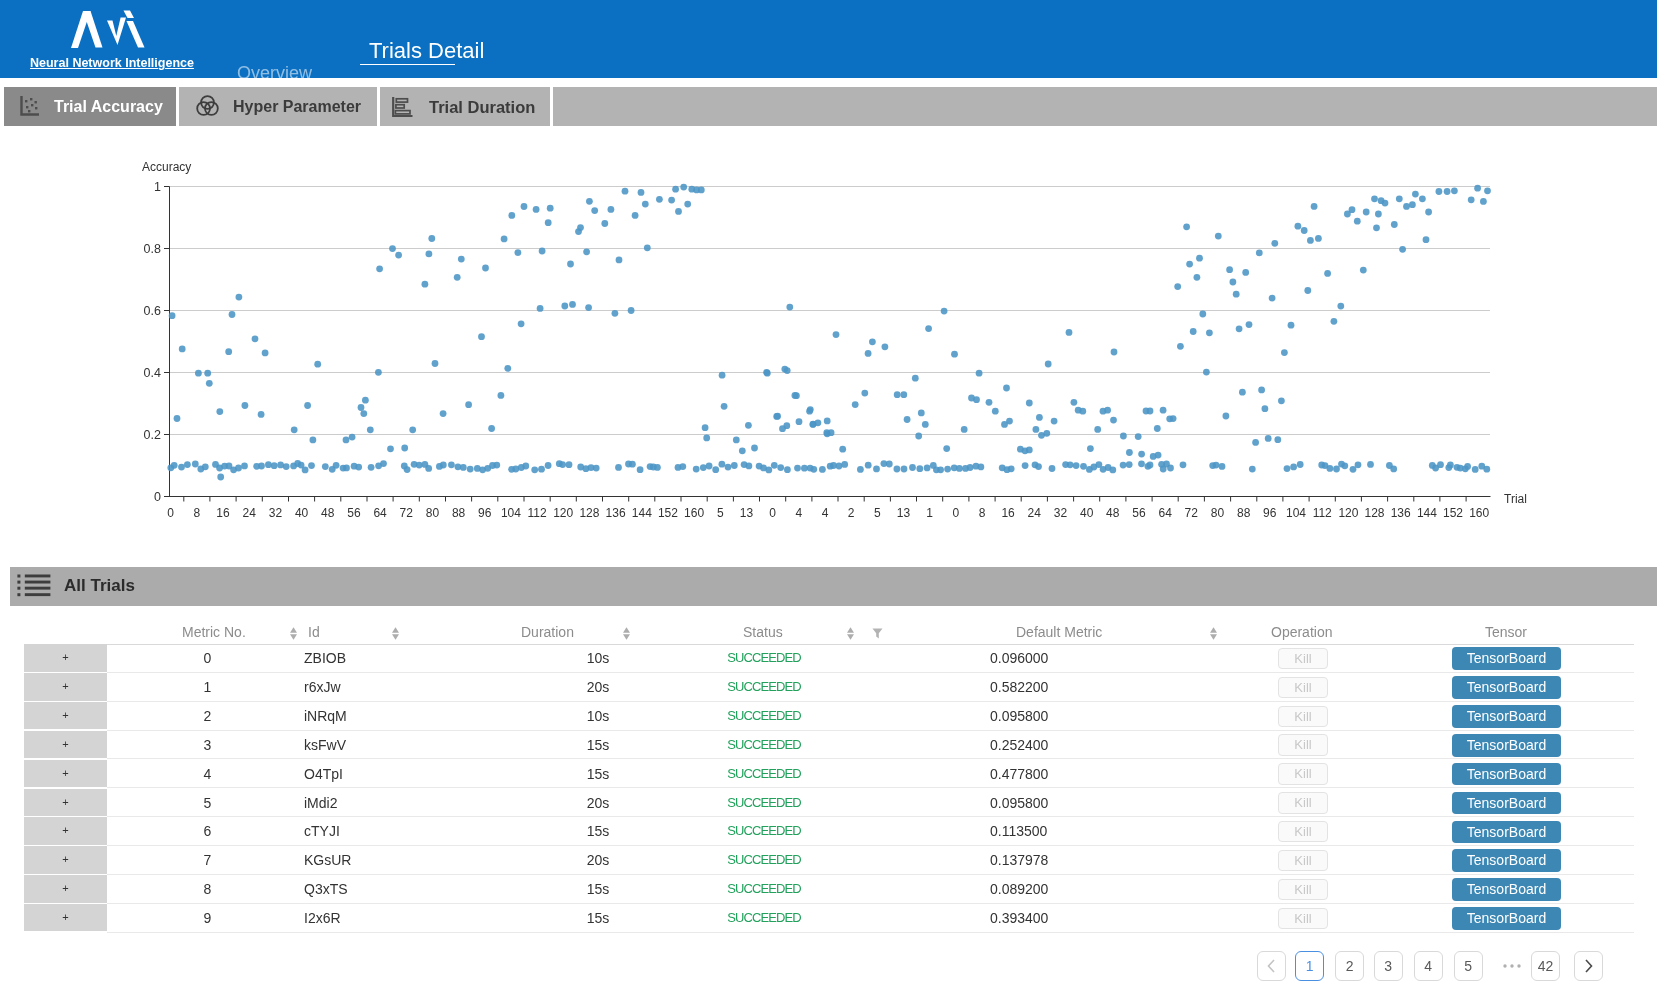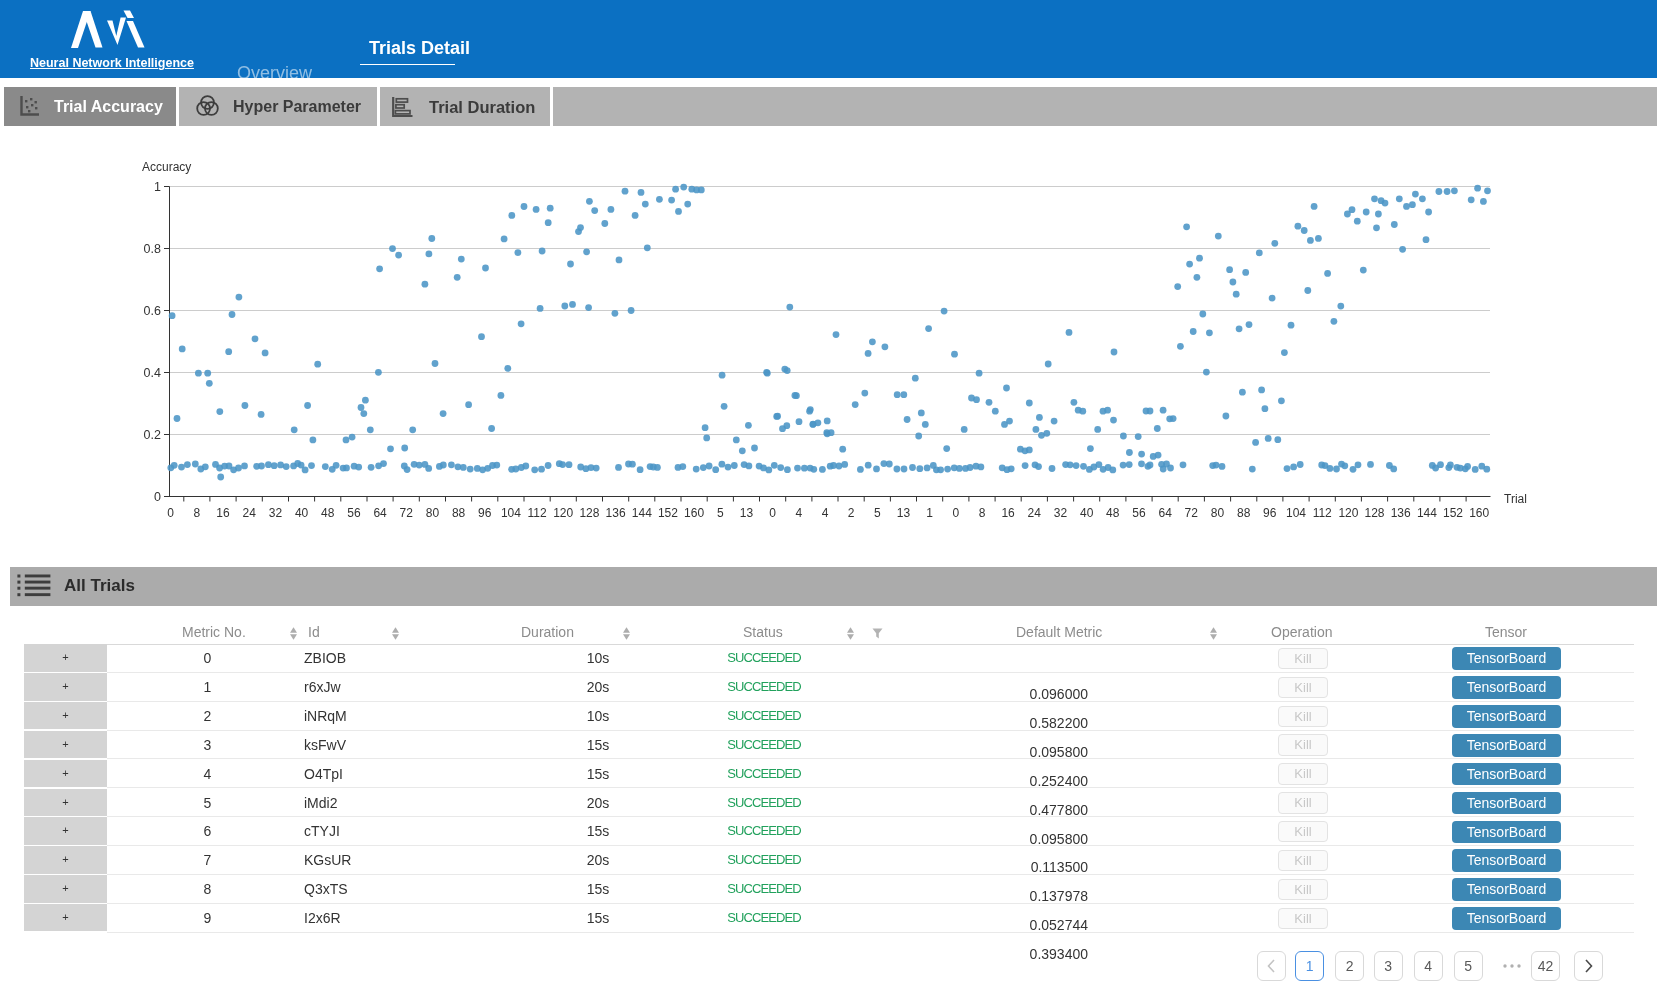--- a/index.html
+++ b/index.html
@@ -1,38 +1,38 @@
 <!DOCTYPE html>
 <html><head><meta charset="utf-8"><style>
 * {margin:0;padding:0;box-sizing:border-box;}
 html,body {width:1657px;height:984px;background:#fff;font-family:"Liberation Sans",sans-serif;overflow:hidden;}
 .abs {position:absolute;}
 .top {position:absolute;left:0;top:0;width:1657px;height:78px;background:#0b70c2;}
 .nnitext {position:absolute;left:30px;top:56px;width:200px;font-size:12.5px;font-weight:bold;color:#fff;text-decoration:underline;}
 .navov {position:absolute;left:237px;top:40px;font-size:18px;color:rgba(255,255,255,0.55);margin-top:23px;}
-.navtd {position:absolute;left:369px;top:38px;font-size:18px;color:#fff;font-weight:bold;}
+.navtd {position:absolute;left:369px;top:38px;font-size:22px;color:#fff;}
 .navul {position:absolute;left:359.5px;top:63.5px;width:95px;height:1.8px;background:#fff;}
 .tabbar {position:absolute;left:4px;top:86.5px;width:1653px;height:39px;background:#b3b3b3;}
 .tab1 {position:absolute;left:4px;top:86.5px;width:172px;height:39px;background:#8a8a8a;}
 .tabsep {position:absolute;top:86.5px;width:3px;height:39px;background:#fff;}
 .t1txt {position:absolute;left:54px;top:98px;font-size:16px;font-weight:bold;color:#fff;}
 .t2txt {position:absolute;left:233px;top:98px;font-size:16px;font-weight:bold;color:#3b3b3b;}
 .t3txt {position:absolute;left:429px;top:98px;font-size:16.5px;font-weight:bold;color:#3b3b3b;}
 .alltrials {position:absolute;left:10px;top:567px;width:1647px;height:38.5px;background:#ababab;}
 .attxt {position:absolute;left:64px;top:575.5px;font-size:17px;font-weight:bold;color:#2b2b2b;}
 .thead {position:absolute;font-size:14px;color:#8c8c8c;}
 .hline {position:absolute;left:107px;top:643.5px;width:1527px;height:1px;background:#d9d9d9;}
 .plus {position:absolute;left:24.3px;width:82.4px;height:27.5px;background:#d4d4d4;color:#333;font-size:11px;text-align:center;line-height:27px;}
 .rline {position:absolute;left:107px;width:1527px;height:1px;background:#e9e9e9;}
 .cell {position:absolute;font-size:14px;color:#333;height:28px;line-height:28px;}
 .cno {left:107px;width:201px;text-align:center;}
 .cid {left:304px;width:120px;text-align:left;}
 .cdur {left:548px;width:100px;text-align:center;}
 .cst {left:694px;width:140px;text-align:center;color:#21a15c;font-size:13px;letter-spacing:-0.9px;}
-.cmet {left:948px;width:140px;text-align:right;margin-top:36px;}
+.cmet {left:990px;width:140px;text-align:left;}
 .kill {position:absolute;left:1278px;width:50px;height:21.5px;background:#fafafa;border:1px solid #e3e3e3;border-radius:4px;color:#c8c8c8;font-size:13px;text-align:center;line-height:19.5px;}
 .tb {position:absolute;left:1452px;width:109px;height:22.5px;background:#3c87b4;border-radius:4px;color:#fff;font-size:14px;text-align:center;line-height:22.5px;}
 .pg {position:absolute;top:950.5px;width:29px;height:30.5px;border:1px solid #d9d9d9;border-radius:6px;background:#fff;color:#595959;font-size:14px;text-align:center;line-height:28.5px;}
 .pg.lt {color:#bfbfbf;}
 .pg.gt {color:#434343;}
 .pg.p1 {border-color:#4a90e2;color:#4a90e2;}
 .pg.dots {border:none;color:#bfbfbf;font-size:8px;letter-spacing:1px;line-height:30px;width:36px;}
 </style></head>
 <body>
 <div class="top"></div>
@@ -730,21 +730,21 @@
 <div class="cell cst" style="top:846.2px">SUCCEEDED</div>
 <div class="cell cmet" style="top:846.2px">0.137978</div>
 <div class="kill" style="top:849.8px">Kill</div>
 <div class="tb" style="top:849.4px">TensorBoard</div>
 <div class="plus" style="top:875.0px">+</div>
 <div class="rline" style="top:902.6px"></div>
 <div class="cell cno" style="top:875.0px">8</div>
 <div class="cell cid" style="top:875.0px">Q3xTS</div>
 <div class="cell cdur" style="top:875.0px">15s</div>
 <div class="cell cst" style="top:875.0px">SUCCEEDED</div>
-<div class="cell cmet" style="top:875.0px">0.052744</div>
+<div class="cell cmet" style="top:875.0px">0.089200</div>
 <div class="kill" style="top:878.6px">Kill</div>
 <div class="tb" style="top:878.2px">TensorBoard</div>
 <div class="plus" style="top:903.9px">+</div>
 <div class="rline" style="top:931.5px"></div>
 <div class="cell cno" style="top:903.9px">9</div>
 <div class="cell cid" style="top:903.9px">I2x6R</div>
 <div class="cell cdur" style="top:903.9px">15s</div>
 <div class="cell cst" style="top:903.9px">SUCCEEDED</div>
 <div class="cell cmet" style="top:903.9px">0.393400</div>
 <div class="kill" style="top:907.5px">Kill</div>

